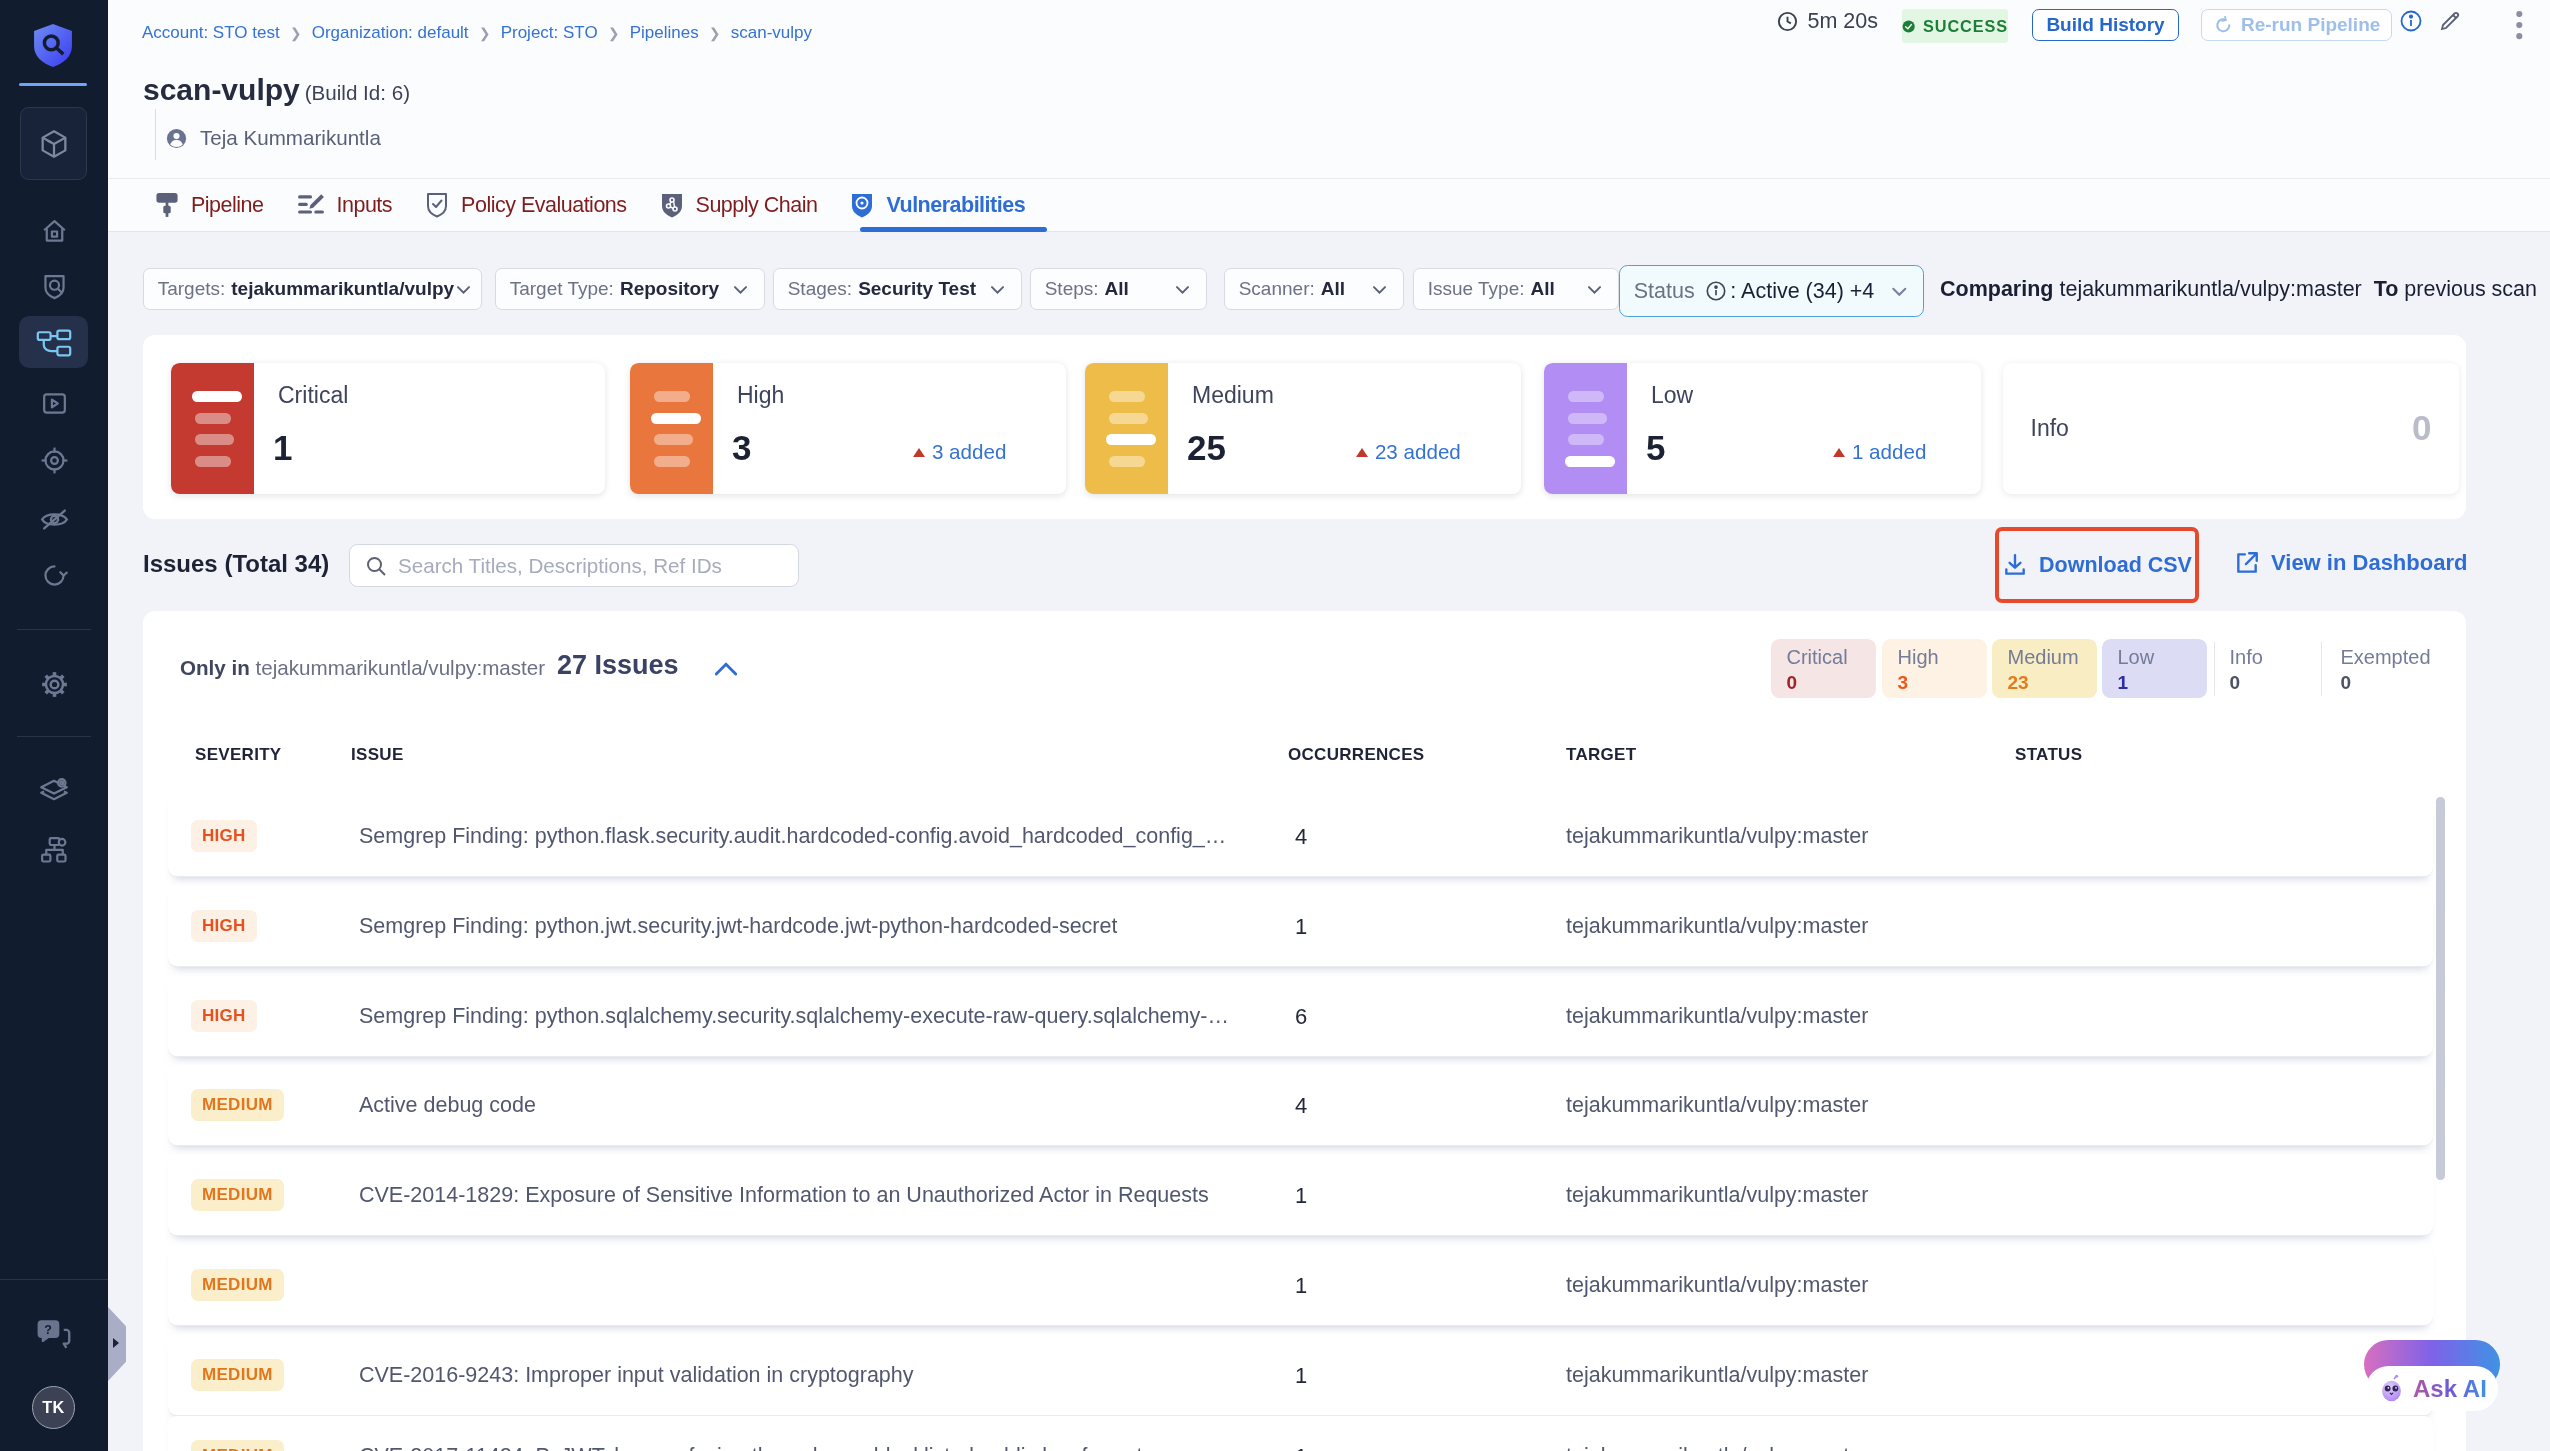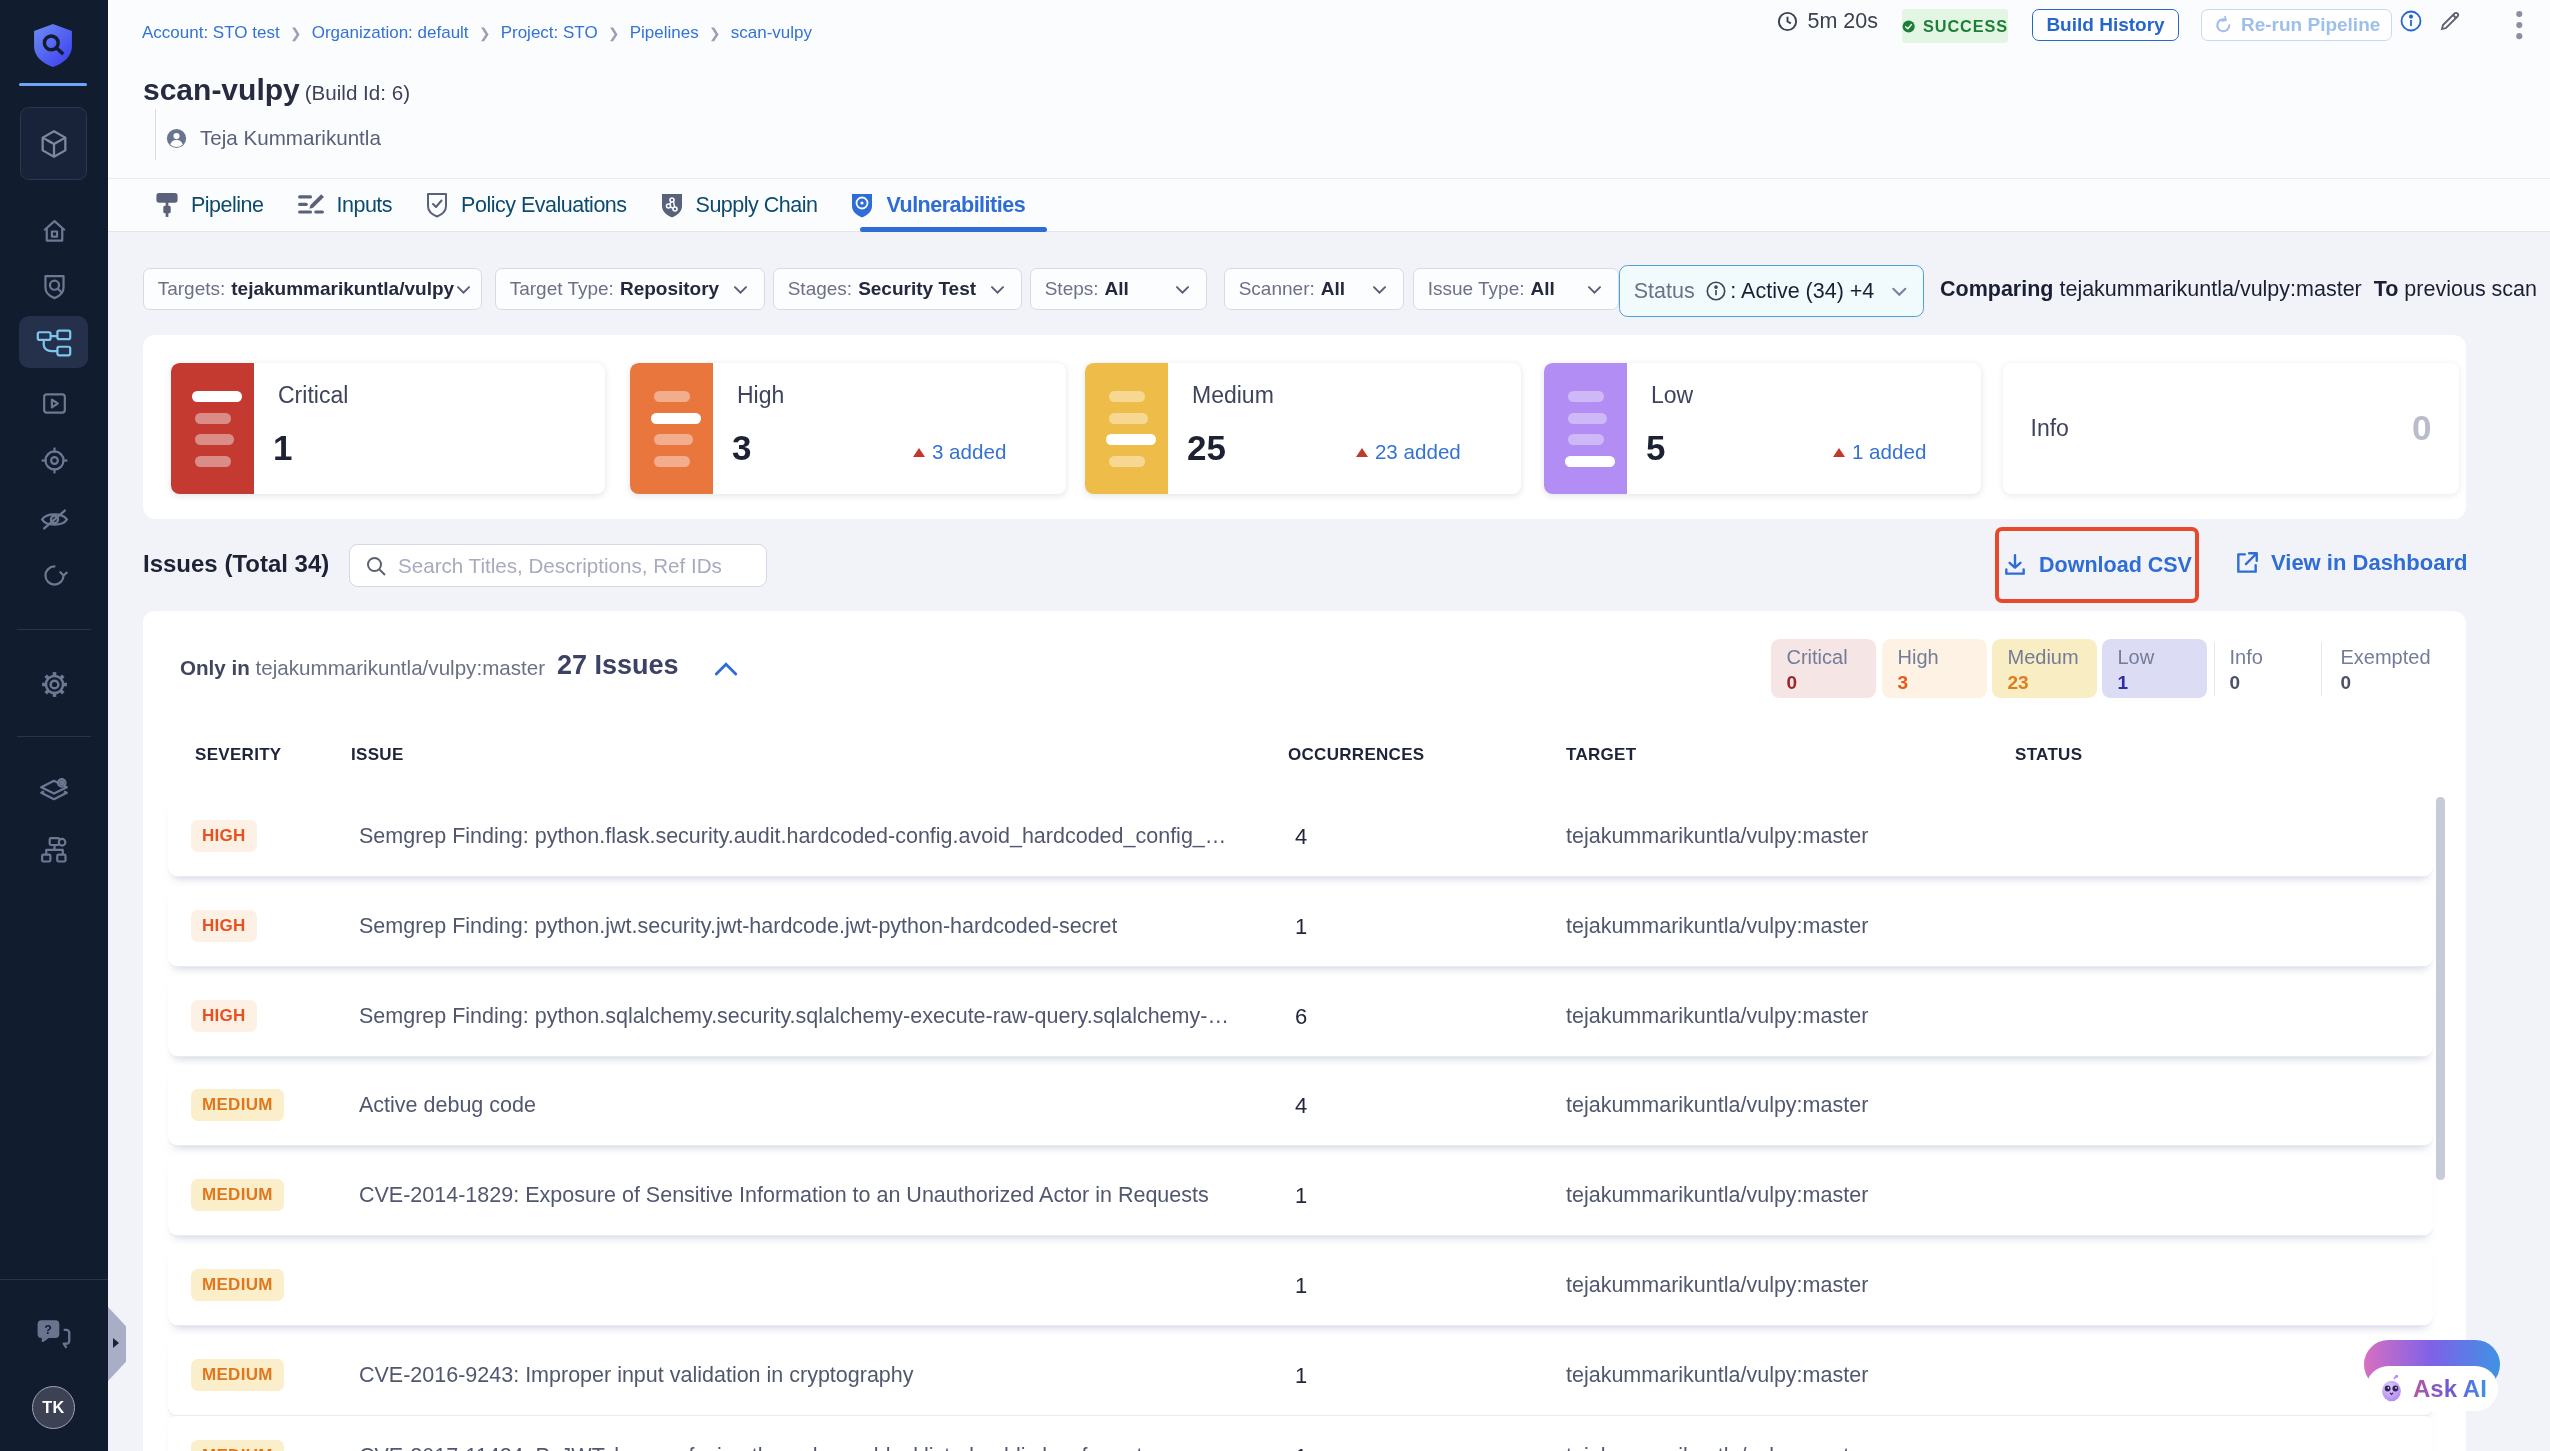--- a/index.html
+++ b/index.html
@@ -27,21 +27,21 @@
 #authorline { position:absolute; left:47px; top:109px; width:0.9px; height:51px; background:#d9dce4; }
 #author { position:absolute; left:57px; top:126px; display:flex; align-items:center; color:#5a6078; font-size:20.6px; }
 #hdr-right { position:absolute; right:26px; top:9px; height:38px; display:flex; align-items:flex-start; white-space:nowrap; }
 .duration { display:flex; align-items:center; font-size:21.5px; color:#3b4052; margin-left:17px; }
 .badge-success { margin-left:24px; background:#e3f6e3; border-radius:3.4px; height:34px; width:106px; justify-content:center; display:flex; align-items:center; font-size:16.3px; font-weight:bold; color:#1d7f37; letter-spacing:0.9px; }
 .btn-bh { margin-left:24px; height:32px; width:147px; justify-content:center; border:1.7px solid #2667cc; border-radius:6.9px; color:#2667cc; font-size:19px; font-weight:bold; display:flex; align-items:center; background:#fff; }
 .btn-rr { margin-left:22px; height:32px; width:191px; justify-content:center; border:1.7px solid #c5d8f4; border-radius:6.9px; color:#9dbfea; font-size:19px; font-weight:bold; display:flex; align-items:center; background:#fff; }
 
 
 #tabs { position:absolute; left:108px; top:178px; width:2442px; height:54px; background:#fbfcfe; border-top:0.9px solid #e9ebf1; border-bottom:0.9px solid #e2e5ec; display:flex; align-items:center; }
-.tab { display:flex; align-items:center; font-size:21.5px; color:#0c4a6e; letter-spacing:-0.5px; }
+.tab { display:flex; align-items:center; font-size:21.5px; color:#7f1d1d; letter-spacing:-0.5px; }
 .tab svg { margin-right:12px; }
 .tab.active { color:#2e6cd6; font-weight:bold; position:relative; }
 
 
 .filter { position:absolute; top:268px; height:42px; background:#fcfdff; border:1.3px solid #d7dae3; border-radius:6.9px; display:flex; align-items:center; padding:0 13.7px; font-size:19px; color:#6c7186; white-space:nowrap; }
 .filter b { color:#24283c; font-weight:bold; margin-left:6px; }
 .filter .chev { margin-left:auto; flex:none; }
 #statusfilter { position:absolute; top:265px; height:52px; left:1619px; width:305px; background:#f1fbfe; border:1.7px solid #4f9fd8; border-radius:8.6px; display:flex; align-items:center; padding:0 13.7px; font-size:21.5px; color:#6c7186; white-space:nowrap; }
 #statusfilter b { color:#1b1f33; font-weight:normal; }
 #comparing { position:absolute; left:1940px; top:277px; font-size:21.5px; color:#1b1f33; white-space:nowrap; }
@@ -51,21 +51,21 @@
 .sevcard { position:absolute; top:27.5px; height:131px; background:#fff; border-radius:8.6px; box-shadow:0 1.7px 6.9px rgba(48,62,92,0.14); }
 .sevblock { position:absolute; left:0; top:0; width:83px; height:131px; border-radius:8.6px 0 0 8.6px; }
 .sevbar { position:absolute; border-radius:5.2px; height:11px; }
 .sevcard .t { position:absolute; left:107px; top:19px; font-size:23px; color:#3e445c; }
 .sevcard .n { position:absolute; left:102px; top:65px; font-size:35px; font-weight:bold; color:#1c2133; }
 .added { position:absolute; top:77px; font-size:20.6px; color:#3472d4; }
 .added:before { content:""; display:inline-block; margin-right:6.9px; border-bottom:9.4px solid #c0392b; border-left:6px solid transparent; border-right:6px solid transparent; vertical-align:1.7px; }
 
 
 #issuestitle { position:absolute; left:143px; top:550px; font-size:24px; font-weight:bold; color:#1d2235; }
-#searchbox { position:absolute; left:349px; top:544px; width:418px; height:43px; background:#fff; border:1.3px solid #d3d7e1; border-radius:8.6px; display:flex; align-items:center; padding:0 13.7px; }
+#searchbox { position:absolute; left:349px; top:544px; width:450px; height:43px; background:#fff; border:1.3px solid #d3d7e1; border-radius:8.6px; display:flex; align-items:center; padding:0 13.7px; }
 #searchbox span { color:#a6abbd; font-size:20.6px; margin-left:10.3px; white-space:nowrap; }
 #csvring { position:absolute; left:1995px; top:527px; width:204px; height:76px; border:4.3px solid #e8492a; border-radius:7px; display:flex; align-items:center; justify-content:center; }
 #csvbtn { display:flex; align-items:center; font-size:21.5px; font-weight:bold; color:#2e6cd6; white-space:nowrap; }
 #dashlink { position:absolute; left:2234px; top:550px; display:flex; align-items:center; font-size:22px; font-weight:bold; color:#2e6cd6; white-space:nowrap; }
 
 
 #tablecard { position:absolute; left:143px; top:611px; width:2323px; height:841px; background:#fff; border-radius:12px 12px 0 0; }
 #onlyin { position:absolute; left:37px; top:45px; font-size:20.6px; color:#6b7085; white-space:nowrap; }
 #onlyin b { color:#40465e; }
 #issues27 { position:absolute; left:414px; top:39px; font-size:27px; font-weight:bold; color:#3c4263; }

